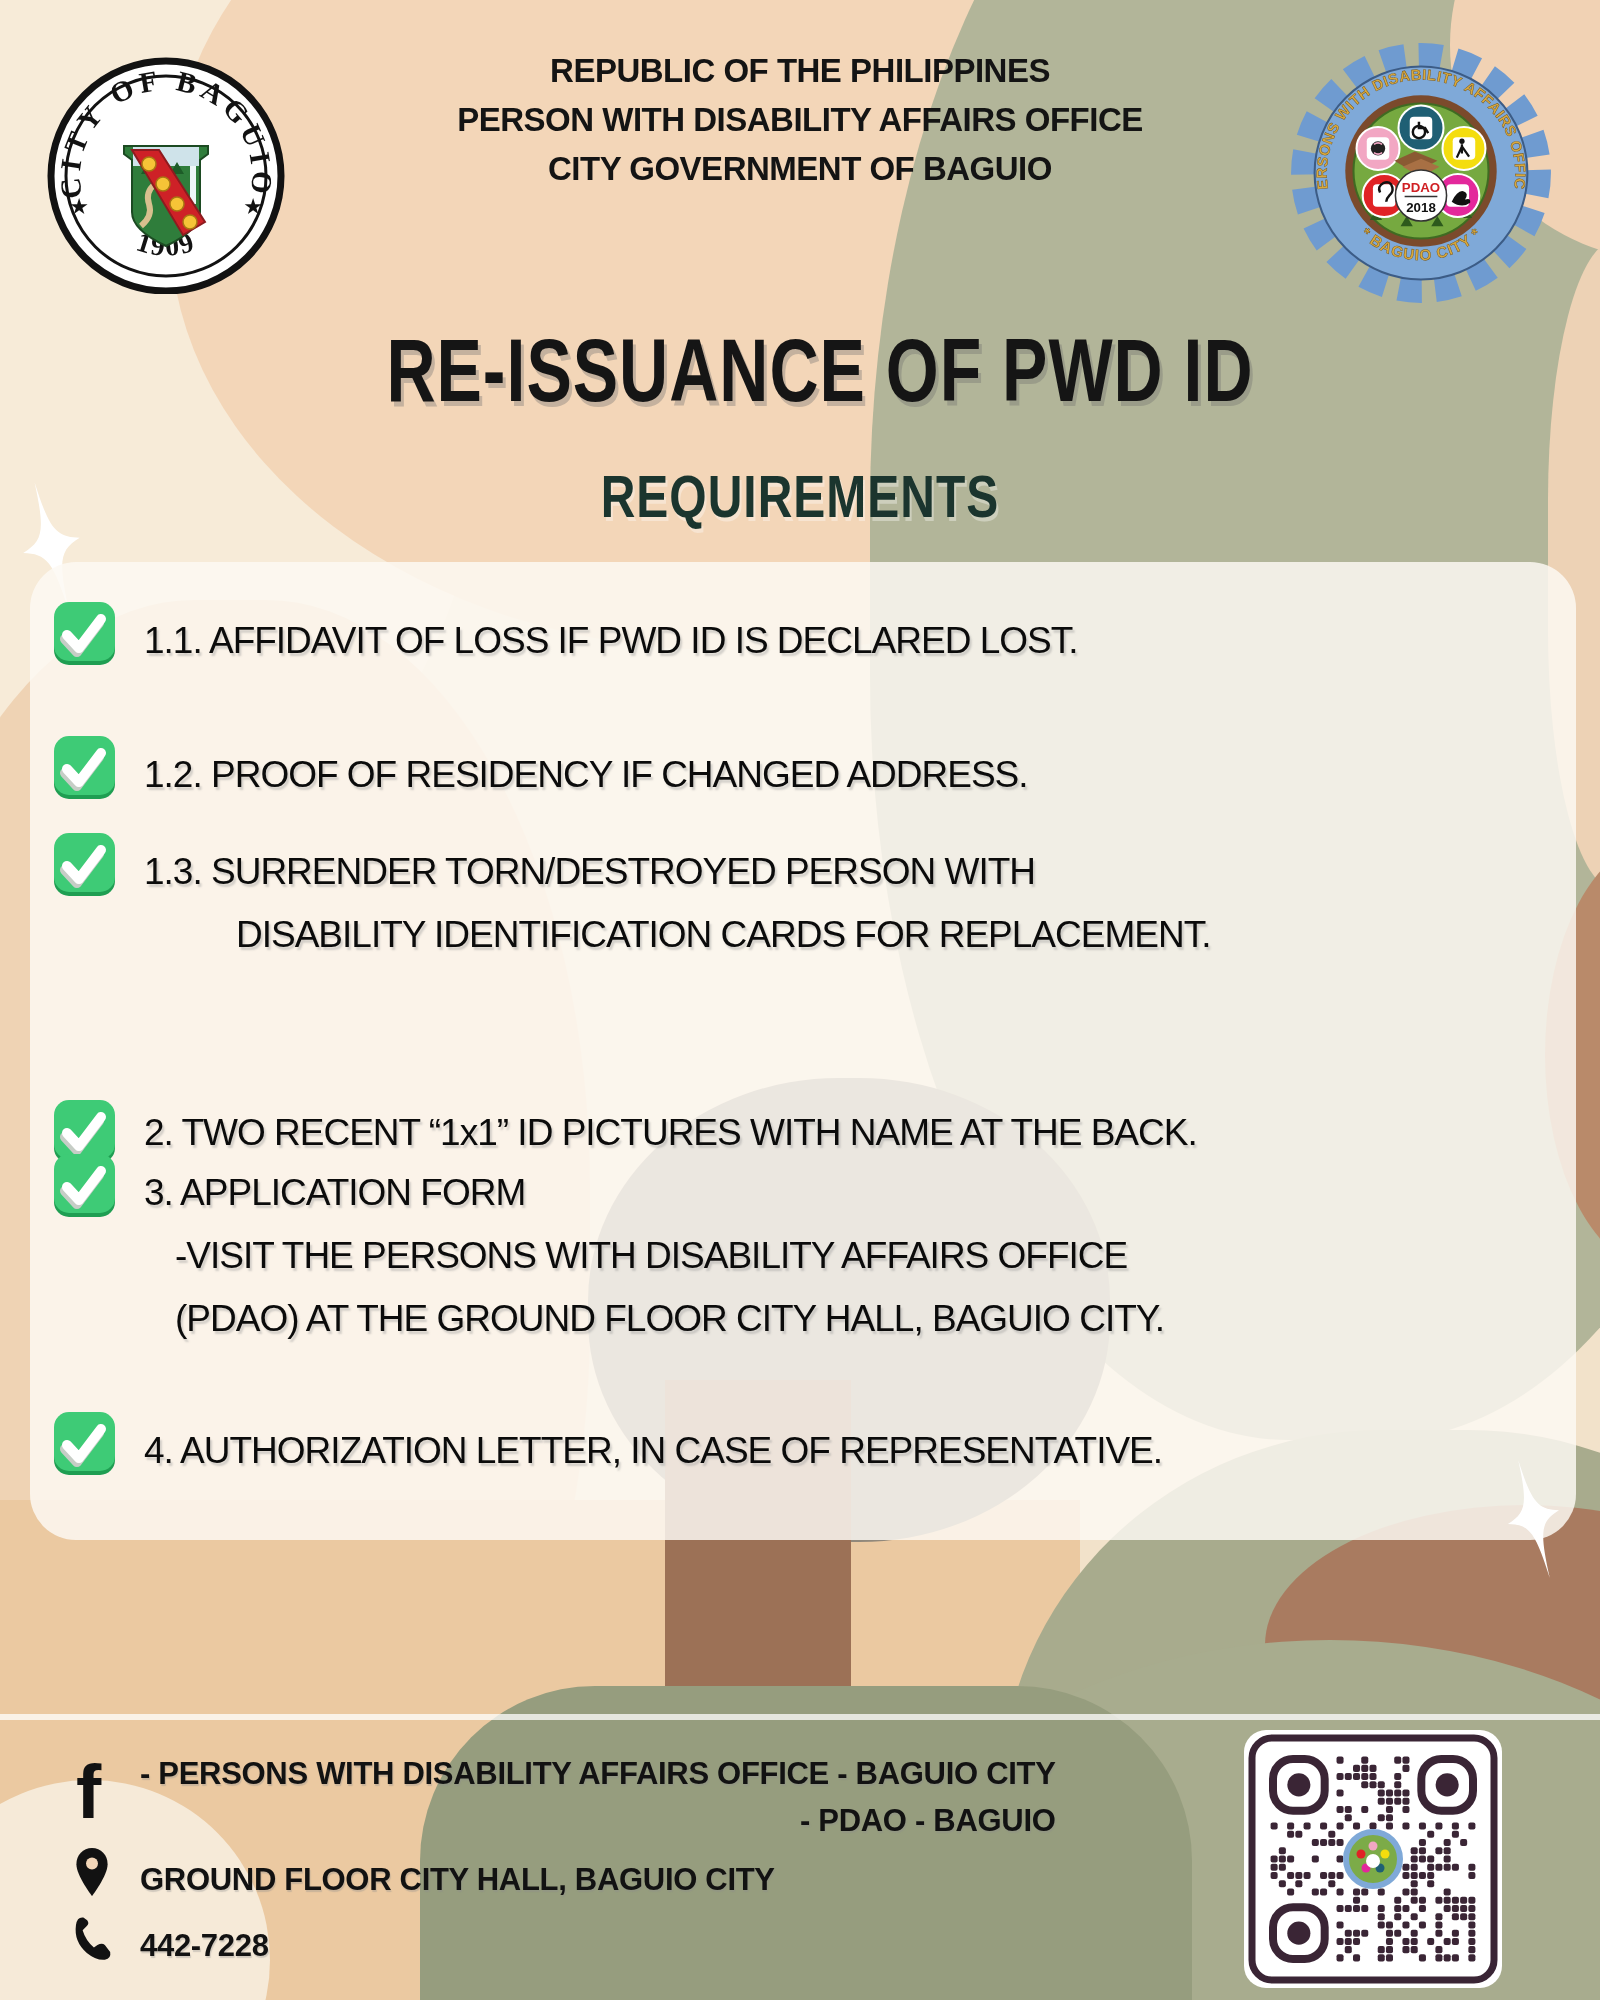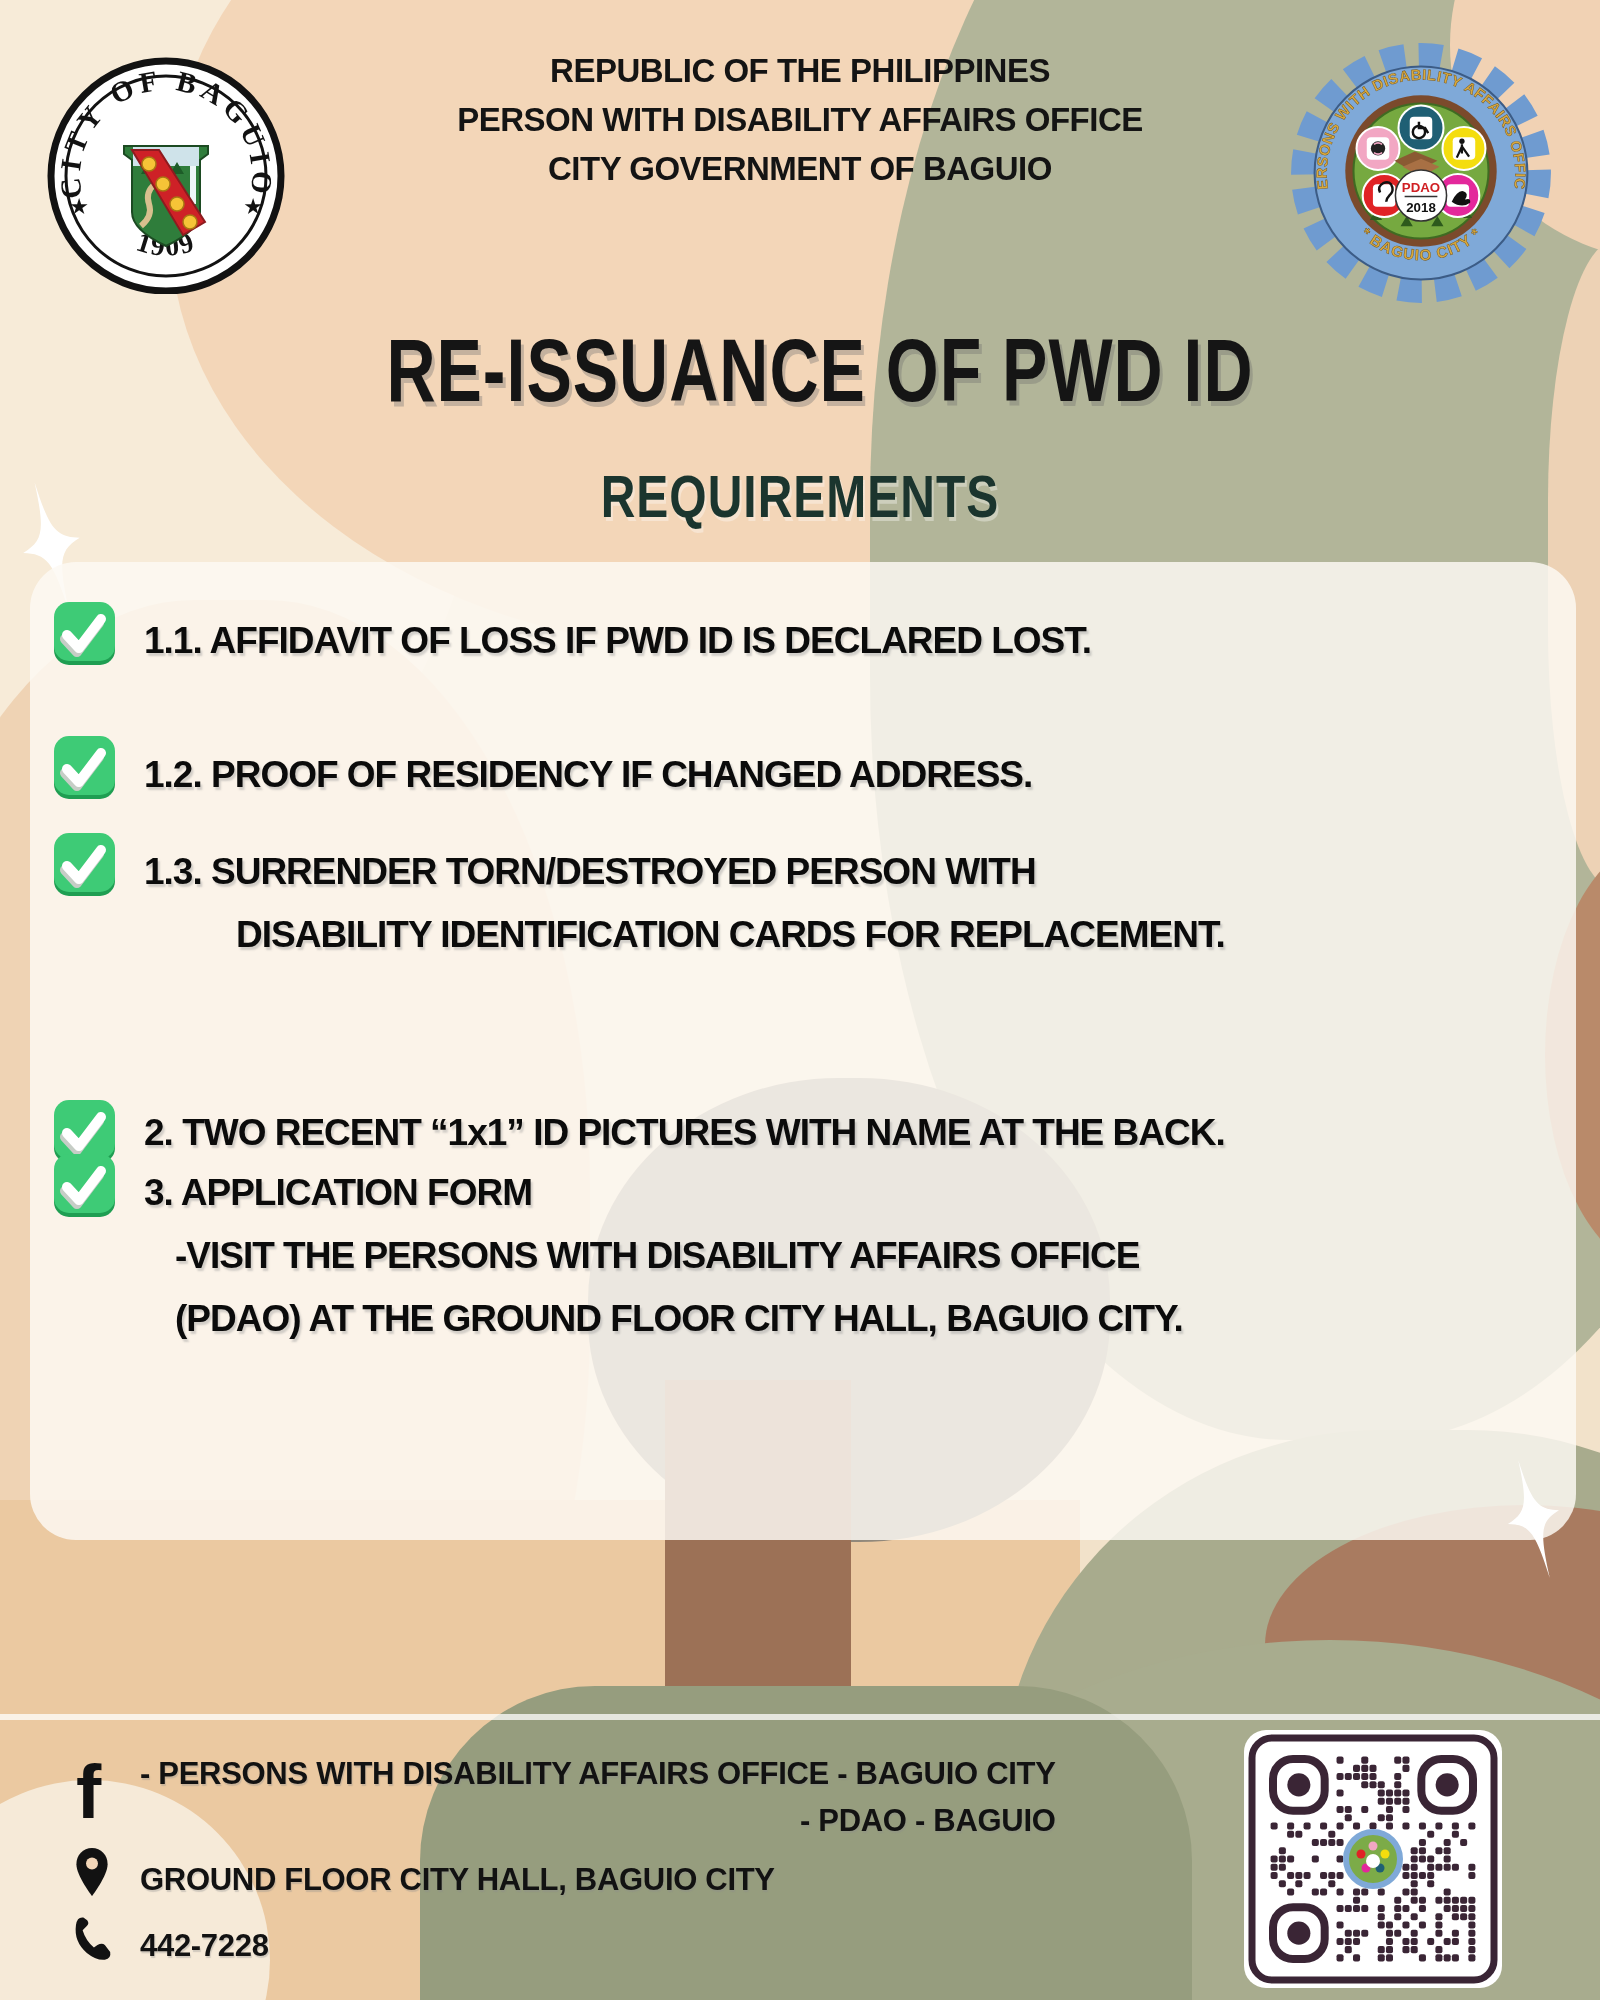--- a/index.html
+++ b/index.html
@@ -38,21 +38,21 @@
   .subtitle{left:0;top:462px;width:1600px;text-align:center;color:#1b352e;font-weight:bold;
             font-size:48px;letter-spacing:1px;transform:scaleY(1.25);transform-origin:center top;
             text-shadow:2px 3px 0 rgba(255,255,255,0.35);}
 
   
   .card{left:30px;top:562px;width:1546px;height:978px;border-radius:46px;
         background:rgba(253,249,243,0.84);}
   .req-row{position:absolute;left:52px;display:flex;gap:26px;align-items:flex-start;}
   .req-row .cb{flex:0 0 66px;}
   .req-lines{padding-top:9px;}
-  .req-line{font-size:37px;font-weight:bold;color:#0b0b0b;letter-spacing:-1px;line-height:63px;
+  .req-line{font-size:37px;font-weight:normal;color:#0b0b0b;letter-spacing:-1px;line-height:63px;
             text-shadow:2px 3px 2px rgba(150,150,150,0.4);white-space:nowrap;}
   .r1{top:600px;} .r2{top:734px;} .r3{top:831px;justify-content:flex-end;} .r4{top:1092px;align-items:flex-end;} .r5{top:1152px;} .r6{top:1410px;}
   .indent-a{margin-left:92px;}
   .indent-b{margin-left:31px;}
 
   
   .sparkle-tl{left:-8px;top:480px;width:120px;height:135px;transform:rotate(-15deg);}
   .sparkle-br{left:1480px;top:1458px;width:108px;height:122px;transform:rotate(-15deg);}
 
   
@@ -243,20 +243,31 @@
       <path d="M15,35 L27,48 L49,19" stroke="#c6cdc6" stroke-width="10" fill="none" stroke-linecap="round" stroke-linejoin="round" transform="translate(-2,4)"></path>
       <path d="M15,35 L27,48 L49,19" stroke="#ffffff" stroke-width="10" fill="none" stroke-linecap="round" stroke-linejoin="round"></path>
     </svg>
     <div class="req-lines">
       <div class="req-line">3. APPLICATION FORM</div>
       <div class="req-line indent-b">-VISIT THE PERSONS WITH DISABILITY AFFAIRS OFFICE</div>
       <div class="req-line indent-b">(PDAO) AT THE GROUND FLOOR CITY HALL, BAGUIO CITY.</div>
     </div>
   </div>
 
+  <div class="req-row r6">
+    <svg class="cb" width="66" height="66" viewBox="0 0 66 66">
+      <rect x="2" y="7" width="61" height="58" rx="15" fill="#1f9e52"></rect>
+      <rect x="2" y="2" width="61" height="59" rx="15" fill="#3ecb76"></rect>
+      <path d="M15,35 L27,48 L49,19" stroke="#c6cdc6" stroke-width="10" fill="none" stroke-linecap="round" stroke-linejoin="round" transform="translate(-2,4)"></path>
+      <path d="M15,35 L27,48 L49,19" stroke="#ffffff" stroke-width="10" fill="none" stroke-linecap="round" stroke-linejoin="round"></path>
+    </svg>
+    <div class="req-lines">
+      <div class="req-line">4. AUTHORIZATION LETTER, IN CASE OF REPRESENTATIVE.</div>
+    </div>
+  </div>
 
   <svg class="abs sparkle-br" viewBox="0 0 100 120">
     <path d="M50,0 C52,44 56,52 76,58 C56,64 52,72 50,120 C48,72 44,64 24,58 C44,52 48,44 50,0 Z" fill="#ffffff"></path>
   </svg>
 
   <div class="abs sep-line"></div>
 
   <div class="abs fb-icon">f</div>
   <div class="abs fb-lines">
     <div class="foot-text">- PERSONS WITH DISABILITY AFFAIRS OFFICE - BAGUIO CITY</div>

